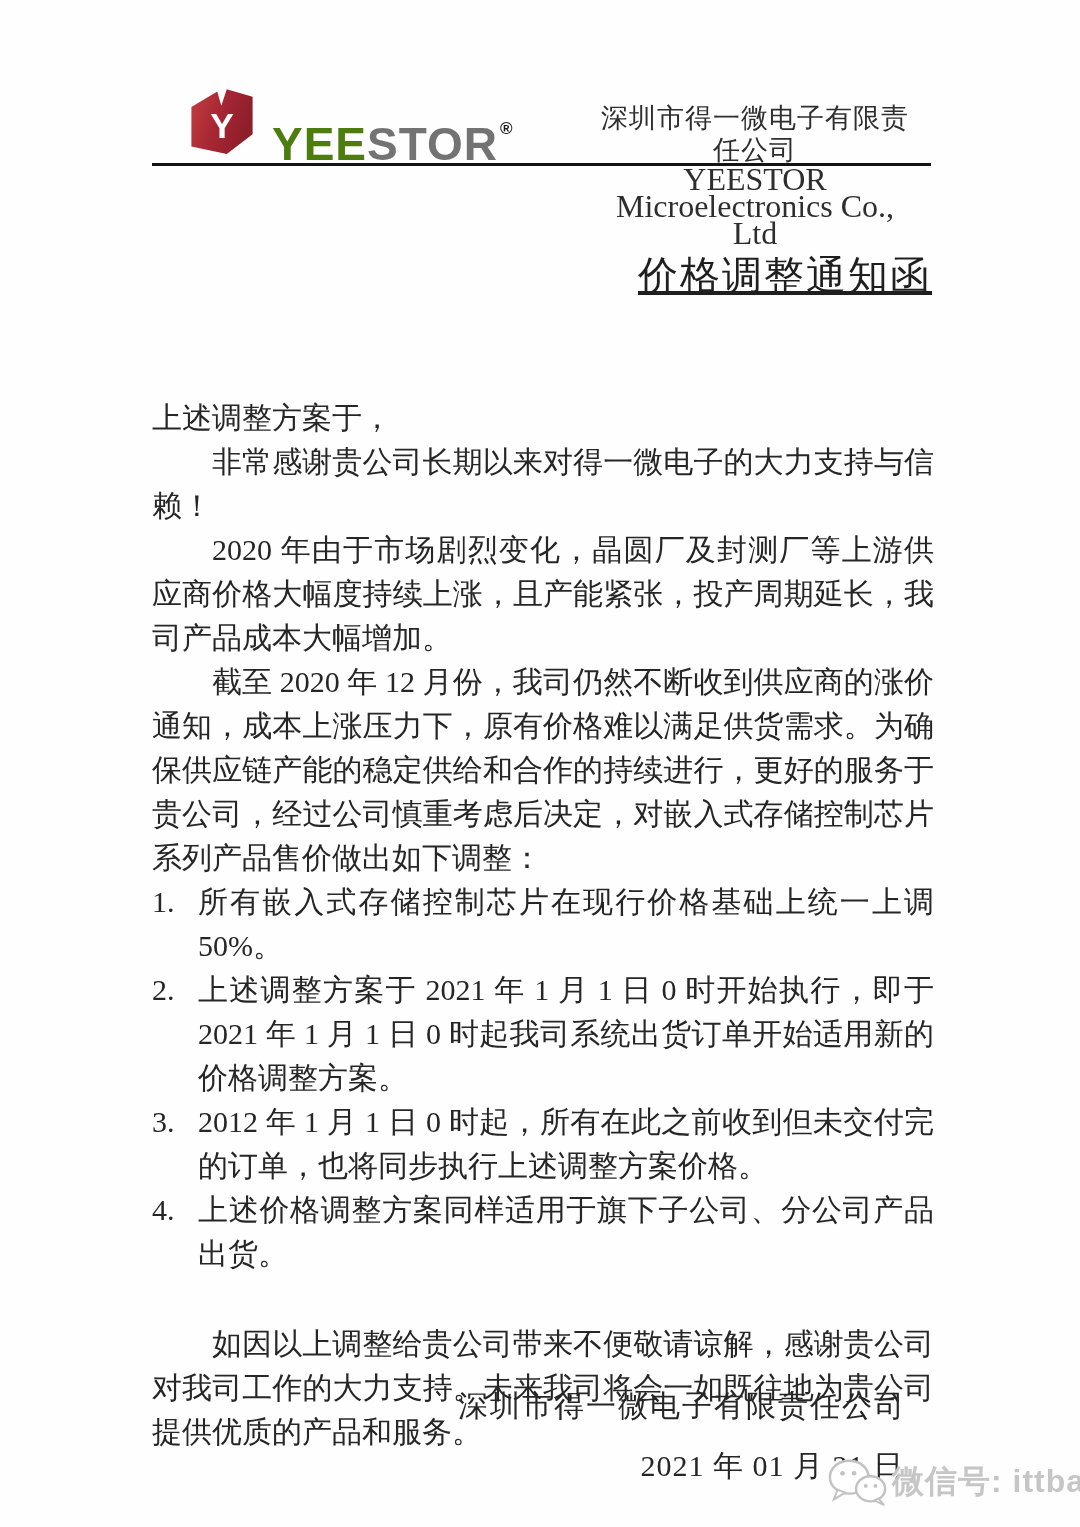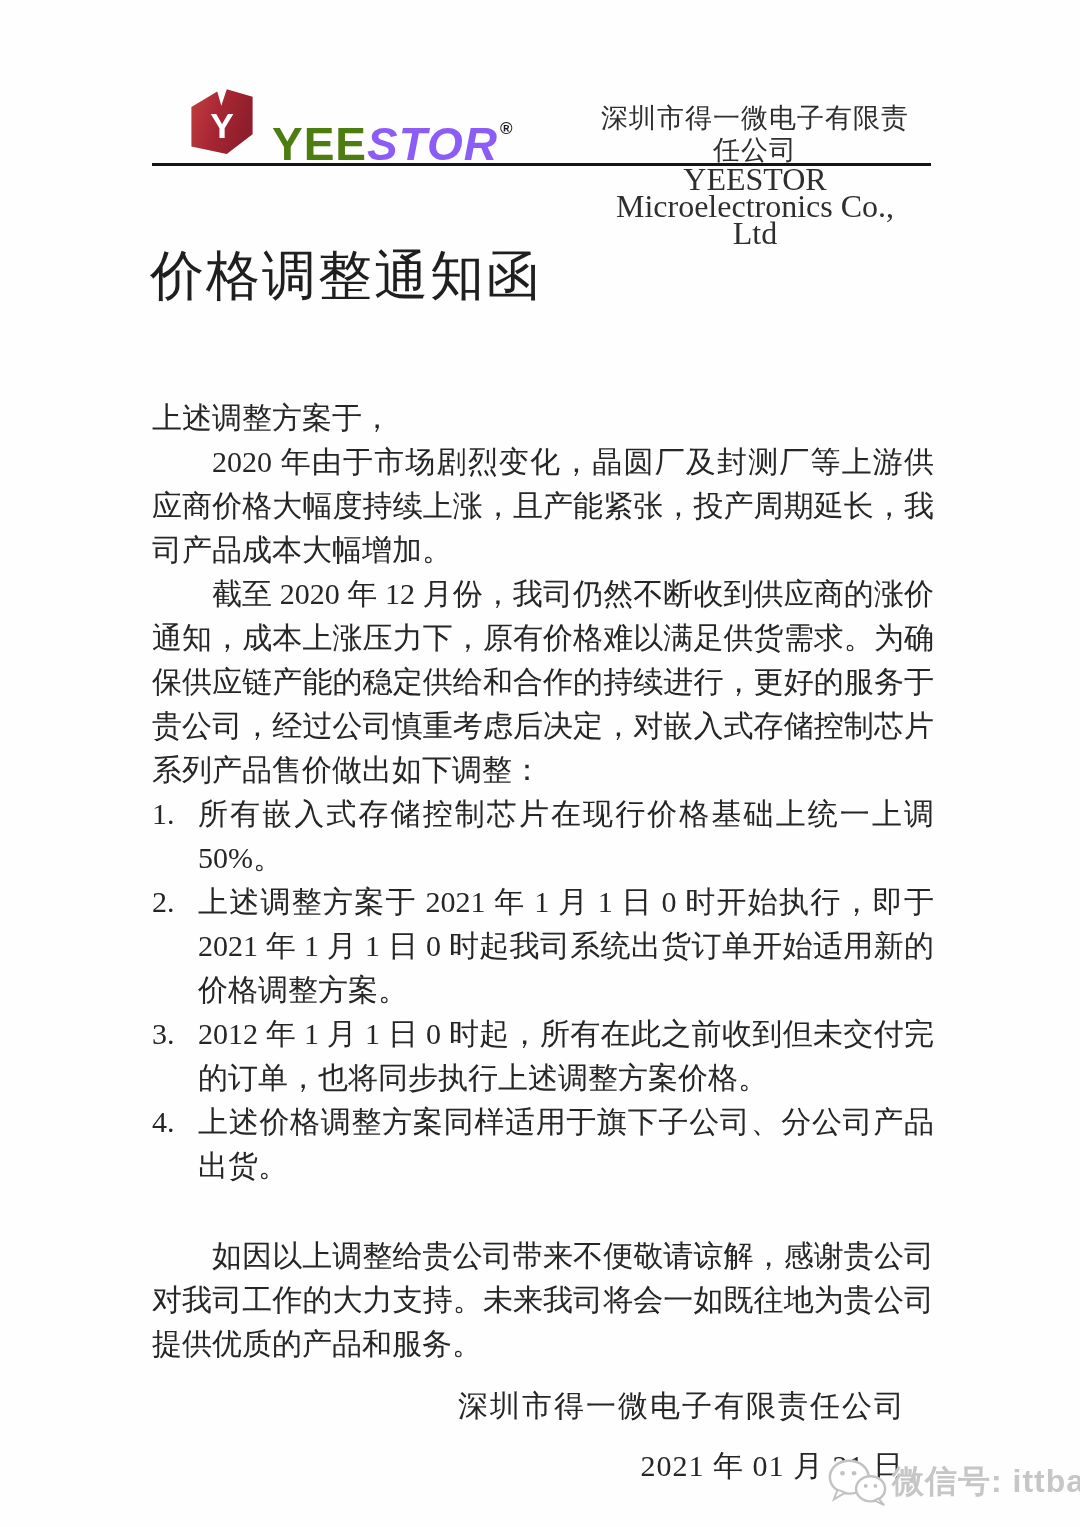--- a/index.html
+++ b/index.html
@@ -13,35 +13,35 @@
   }
   
   .logo-icon{position:absolute;left:188px;top:86px;width:68px;height:72px;}
   .wordmark{
     position:absolute;left:272px;top:104px;
     font-family:"Liberation Sans","DejaVu Sans",sans-serif;
     font-weight:800;font-size:46px;line-height:50px;letter-spacing:1px;
     white-space:nowrap;
   }
   .wordmark .red{color:#4d7c0f;}
-  .wordmark .dark{color:#8b5cf6;font-style:italic;}
+  .wordmark .dark{color:#737373;}
   .wordmark .reg{font-size:17px;font-weight:700;color:#1A1A1A;vertical-align:26px;margin-left:2px;}
   .company-block{
     position:absolute;left:600px;top:102px;width:310px;text-align:center;
     color:#2e2e2e;
   }
   .company-cn{font-size:27px;line-height:32px;letter-spacing:1px;}
   .company-en{font-size:32px;line-height:27px;}
   .header-rule{
     position:absolute;left:152px;top:163px;width:779px;height:3px;background:#141414;
   }
   
   .doc-title{
     position:absolute;left:150px;top:250px;width:782px;
-    text-align:left;font-size:54px;line-height:52px;letter-spacing:2px;color:#1f1f1f;
+    text-align:right;font-size:40px;line-height:52px;letter-spacing:2px;color:#1f1f1f;text-decoration:underline;
   }
   .letter-body{
     position:absolute;left:152px;top:396px;width:782px;
     font-size:30px;line-height:44px;color:#262626;text-align:justify;
   }
   .letter-body p{margin:0;}
   p.indent{text-indent:2em;}
   .list{margin:0;}
   .list-item{position:relative;padding-left:46px;}
   .list-item .num{position:absolute;left:0;top:0;}
@@ -95,20 +95,21 @@
     <div class="company-cn">深圳市得一微电子有限责任公司</div>
     <div class="company-en">YEESTOR Microelectronics Co., Ltd</div>
   </div>
 
   <div class="header-rule"></div>
 
   <div class="doc-title">价格调整通知函</div>
 
   <div class="letter-body">
     <p>上述调整方案于，</p>
+    <p class="indent">非常感谢贵公司长期以来对得一微电子的大力支持与信赖！</p>
     <p class="indent">2020 年由于市场剧烈变化，晶圆厂及封测厂等上游供应商价格大幅度持续上涨，且产能紧张，投产周期延长，我司产品成本大幅增加。</p>
     <p class="indent">截至 2020 年 12 月份，我司仍然不断收到供应商的涨价通知，成本上涨压力下，原有价格难以满足供货需求。为确保供应链产能的稳定供给和合作的持续进行，更好的服务于贵公司，经过公司慎重考虑后决定，对嵌入式存储控制芯片系列产品售价做出如下调整：</p>
 
     <div class="list">
       <div class="list-item">
         <span class="num">1.</span>
         <span>所有嵌入式存储控制芯片在现行价格基础上统一上调 50%。</span>
       </div>
       <div class="list-item">
         <span class="num">2.</span>

